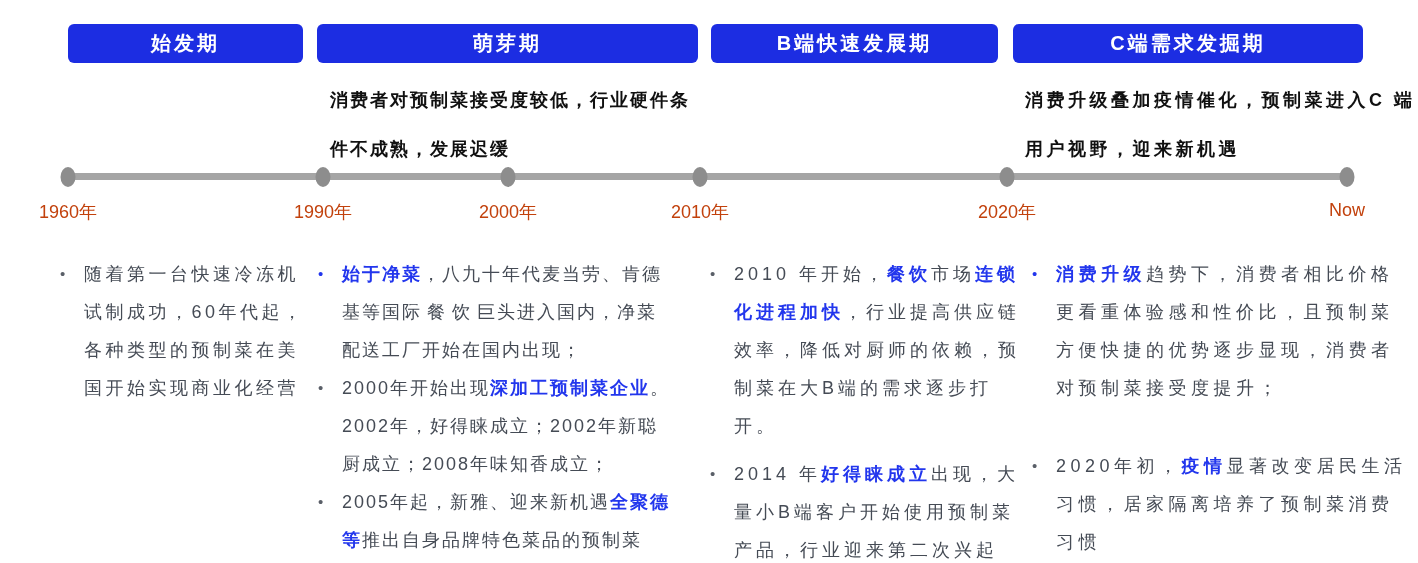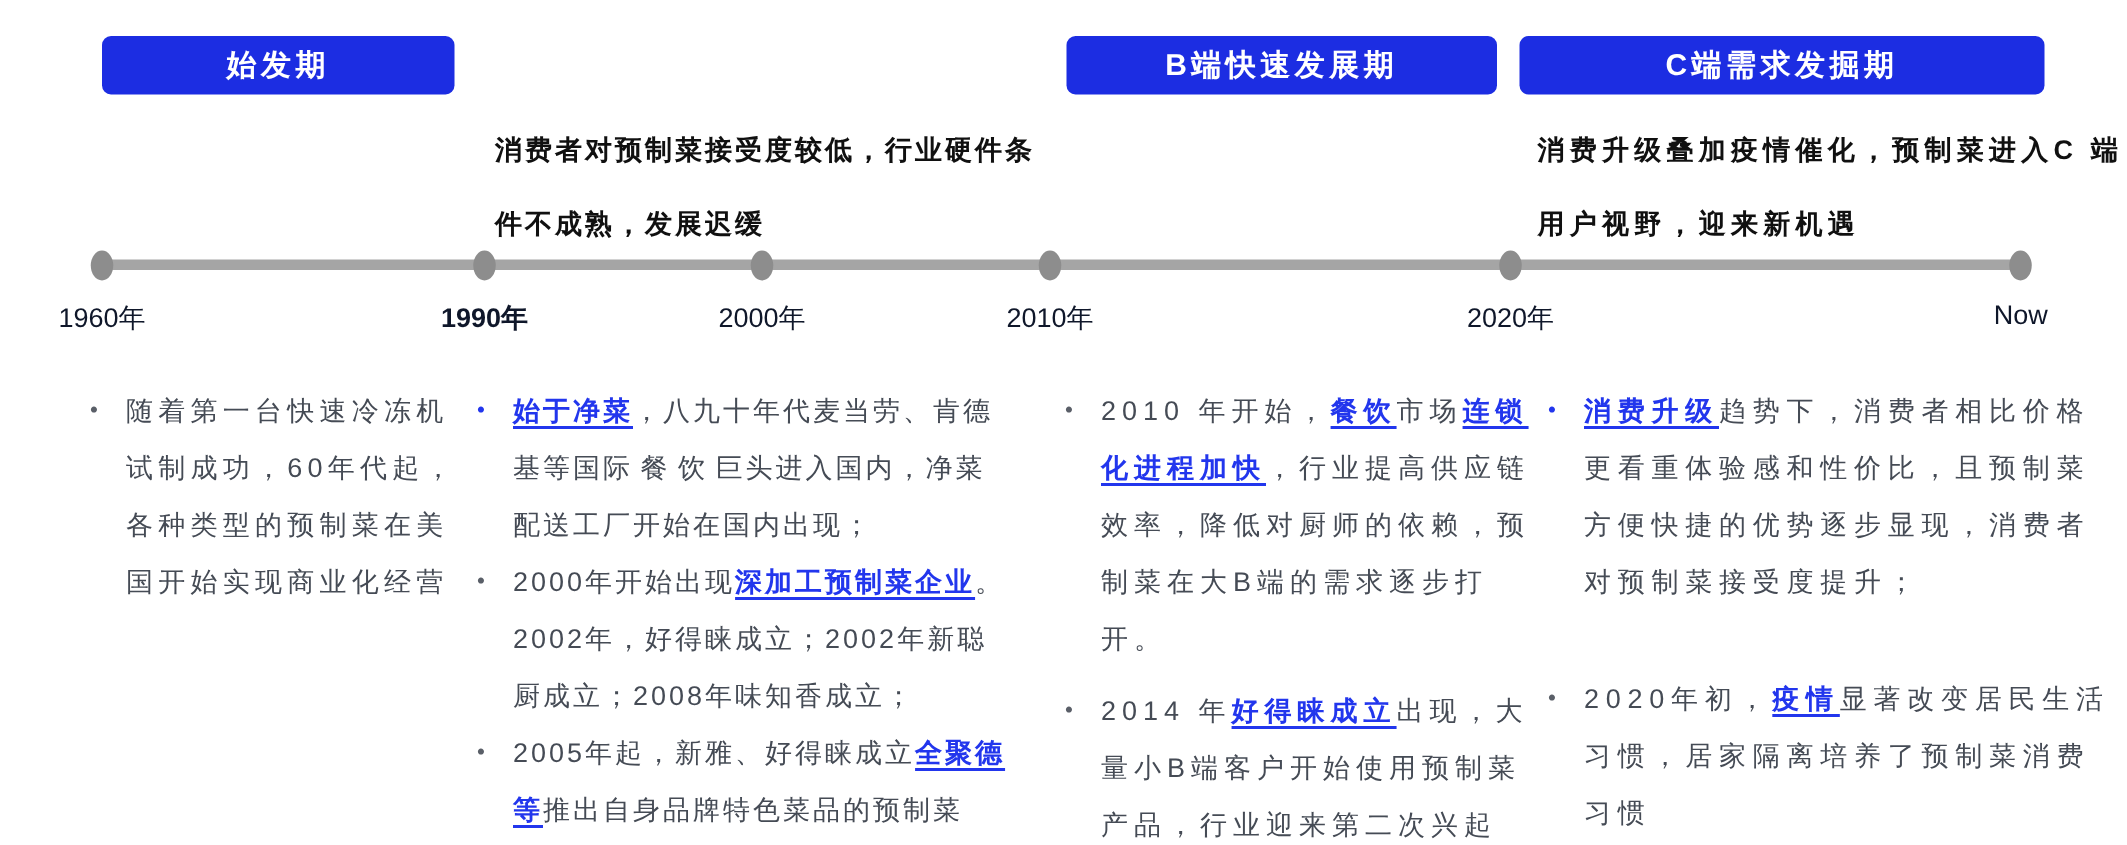--- a/index.html
+++ b/index.html
@@ -37,65 +37,68 @@
   .tl-line{
     position:absolute;left:68px;width:1279px;top:173px;height:7px;
     background:var(--line-gray);border-radius:4px;
   }
   .tl-dot{
     position:absolute;top:167px;width:15px;height:20px;border-radius:50%;
     background:var(--dot-gray);transform:translateX(-50%);
   }
   .tl-label{
     position:absolute;top:200px;transform:translateX(-50%);white-space:nowrap;
-    font-size:18px;color:#0f172a;
+    font-size:18px;color:#c2410c;
   }
   
   .col{
     position:absolute;top:255px;font-size:18px;line-height:38px;color:var(--body-text);
   }
   .col1{left:60px;width:248px;letter-spacing:3.5px;}
   .col2{left:318px;width:354px;letter-spacing:2px;word-spacing:-2px;}
   .col3{left:710px;width:316px;letter-spacing:4px;}
   .col4{left:1032px;width:378px;letter-spacing:4.5px;}
   .bullet{display:flex;align-items:flex-start;}
   .col3 .bullet + .bullet{margin-top:10px;}
   .col4 .bullet + .bullet{margin-top:40px;}
   .marker{flex:0 0 24px;color:#5a5f68;font-size:15px;line-height:38px;}
   .marker.blue{color:var(--highlight-blue);}
   .btext{flex:1;}
   .hl{
-    color:var(--highlight-blue);font-weight:700;text-decoration:underline;
+    color:var(--highlight-blue);font-weight:700;
     text-underline-offset:4px;text-decoration-thickness:2px;
   }
 </style>
 </head>
 <body>
 
 <div class="canvas">
 
   <div class="phase-btn btn1">
     <span>始发期</span>
+  </div>
+  <div class="phase-btn btn2">
+    <span>萌芽期</span>
   </div>
   <div class="phase-btn btn3">
     <span>B端快速发展期</span>
   </div>
   <div class="phase-btn btn4">
     <span>C端需求发掘期</span>
   </div>
 
   <div class="subtitle sub2">消费者对预制菜接受度较低，行业硬件条件不成熟，发展迟缓</div>
   <div class="subtitle sub4">消费升级叠加疫情催化，预制菜进入C 端用户视野，迎来新机遇</div>
 
   <div class="tl-line"></div>
   <div>
       <div class="tl-dot" style="left: 4.8%;"></div>
       <div class="tl-label" style="left: 4.8%;">1960年</div>
       <div class="tl-dot" style="left: 22.78%;"></div>
-      <div class="tl-label" style="left: 22.78%; font-weight: bold;">1990年</div>
+      <div class="tl-label" style="left: 22.78%;">1990年</div>
       <div class="tl-dot" style="left: 35.83%;"></div>
       <div class="tl-label" style="left: 35.83%; text-align: center;">2000年</div>
       <div class="tl-dot" style="left: 49.37%;"></div>
       <div class="tl-label" style="left: 49.37%;">2010年</div>
       <div class="tl-dot" style="left: 71.02%;"></div>
       <div class="tl-label" style="left: 71.02%;">2020年</div>
       <div class="tl-dot" style="left: 95%;"></div>
       <div class="tl-label" style="left: 95%;">Now</div>
     </div>
 
@@ -109,21 +112,21 @@
       <div class="bullet">
         <span class="marker blue">•</span>
         <span class="btext"><span class="hl">始于净菜</span><span>，八九十年代麦当劳、肯德基等国际 餐 饮 巨头进入国内，净菜配送工厂开始在国内出现；</span></span>
       </div>
       <div class="bullet">
         <span class="marker">•</span>
         <span class="btext"><span>2000年开始出现</span><span class="hl">深加工预制菜企业</span><span>。2002年，好得睐成立；2002年新聪厨成立；2008年味知香成立；</span></span>
       </div>
       <div class="bullet">
         <span class="marker">•</span>
-        <span class="btext"><span>2005年起，新雅、好得睐成立</span><span class="hl">全聚德等</span><span>推出自身品牌特色菜品的预制菜</span></span>
+        <span class="btext"><span>2005年起，新雅、迎来新机遇</span><span class="hl">全聚德等</span><span>推出自身品牌特色菜品的预制菜</span></span>
       </div>
     </div>
   <div class="col col3">
       <div class="bullet">
         <span class="marker">•</span>
         <span class="btext"><span>2010 年开始，</span><span class="hl">餐饮</span><span>市场</span><span class="hl">连锁化进程加快</span><span>，行业提高供应链效率，降低对厨师的依赖，预制菜在大B端的需求逐步打开。</span></span>
       </div>
       <div class="bullet">
         <span class="marker">•</span>
         <span class="btext"><span>2014 年</span><span class="hl">好得睐成立</span><span>出现，大量小B端客户开始使用预制菜产品，行业迎来第二次兴起</span></span>

